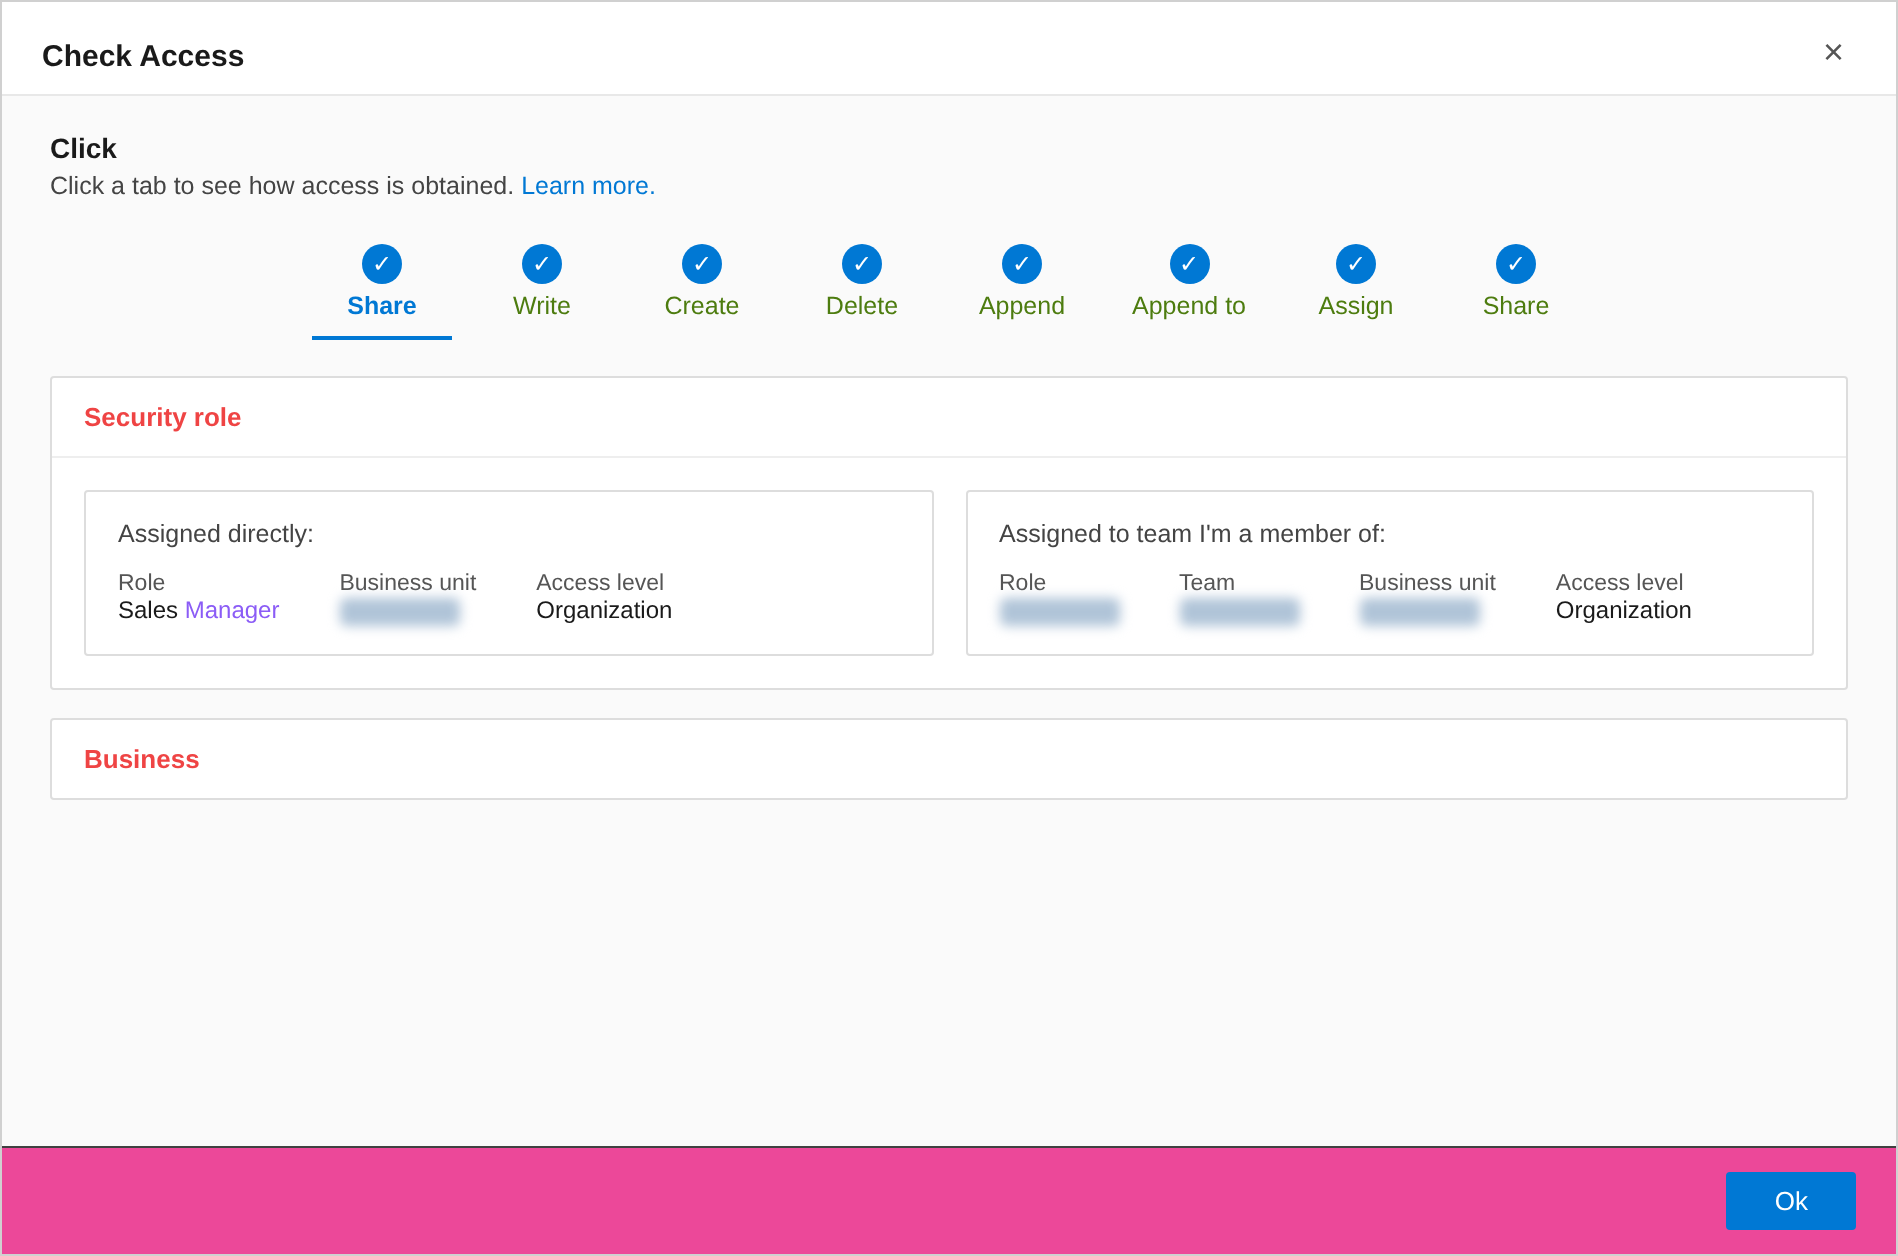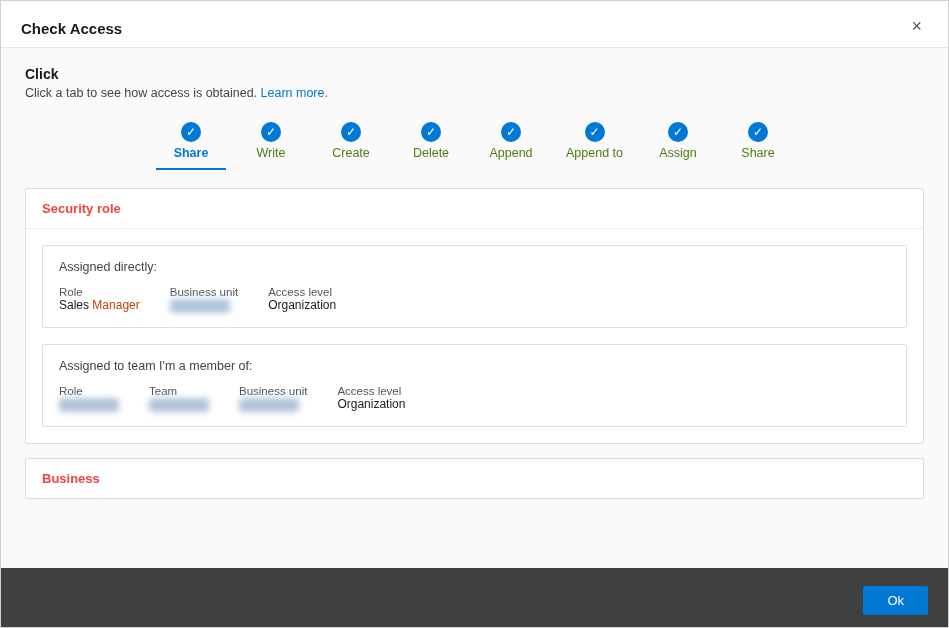--- a/index.html
+++ b/index.html
@@ -112,21 +112,20 @@
       font-weight: 600;
       color: #ef4444;
       border-bottom: 1px solid #eee;
     }
     .section-panel-body {
       padding: 16px 16px;
     }
     .assigned-panels {
       display: flex;
       gap: 16px;
-      flex-direction: column;
     }
     .assigned-box {
       flex: 1;
       border: 1px solid #ddd;
       border-radius: 2px;
       padding: 14px 16px;
     }
     .assigned-box-title {
       font-size: 12.5px;
       color: #444;
@@ -140,21 +139,21 @@
       font-size: 11.5px;
       color: #555;
       font-weight: 400;
       margin-bottom: 0;
     }
     .col-value {
       font-size: 12px;
       color: #1a1a1a;
     }
     .col-value a {
-      color: #c2410c;
+      color: #8b5cf6;
       text-decoration: none;
     }
     .blurred-text {
       display: inline-block;
       background: #b0c4d8;
       color: transparent;
       border-radius: 3px;
       font-size: 12px;
       min-width: 60px;
       height: 14px;
@@ -166,22 +165,22 @@
       flex-direction: column;
       margin-right: 30px;
     }
     .hierarchy-panel .section-panel-header {
       border-bottom: none;
     }
     .dialog-footer {
       display: flex;
       justify-content: flex-end;
       padding: 12px 20px;
-      border-top: 6px solid #404040;
-      background: #404040;
+      border-top: 1px solid #404040;
+      background: #ec4899;
     }
     .ok-btn {
       background: #0078d4;
       color: #fff;
       border: none;
       padding: 7px 24px;
       font-size: 13px;
       cursor: pointer;
       border-radius: 2px;
     }

